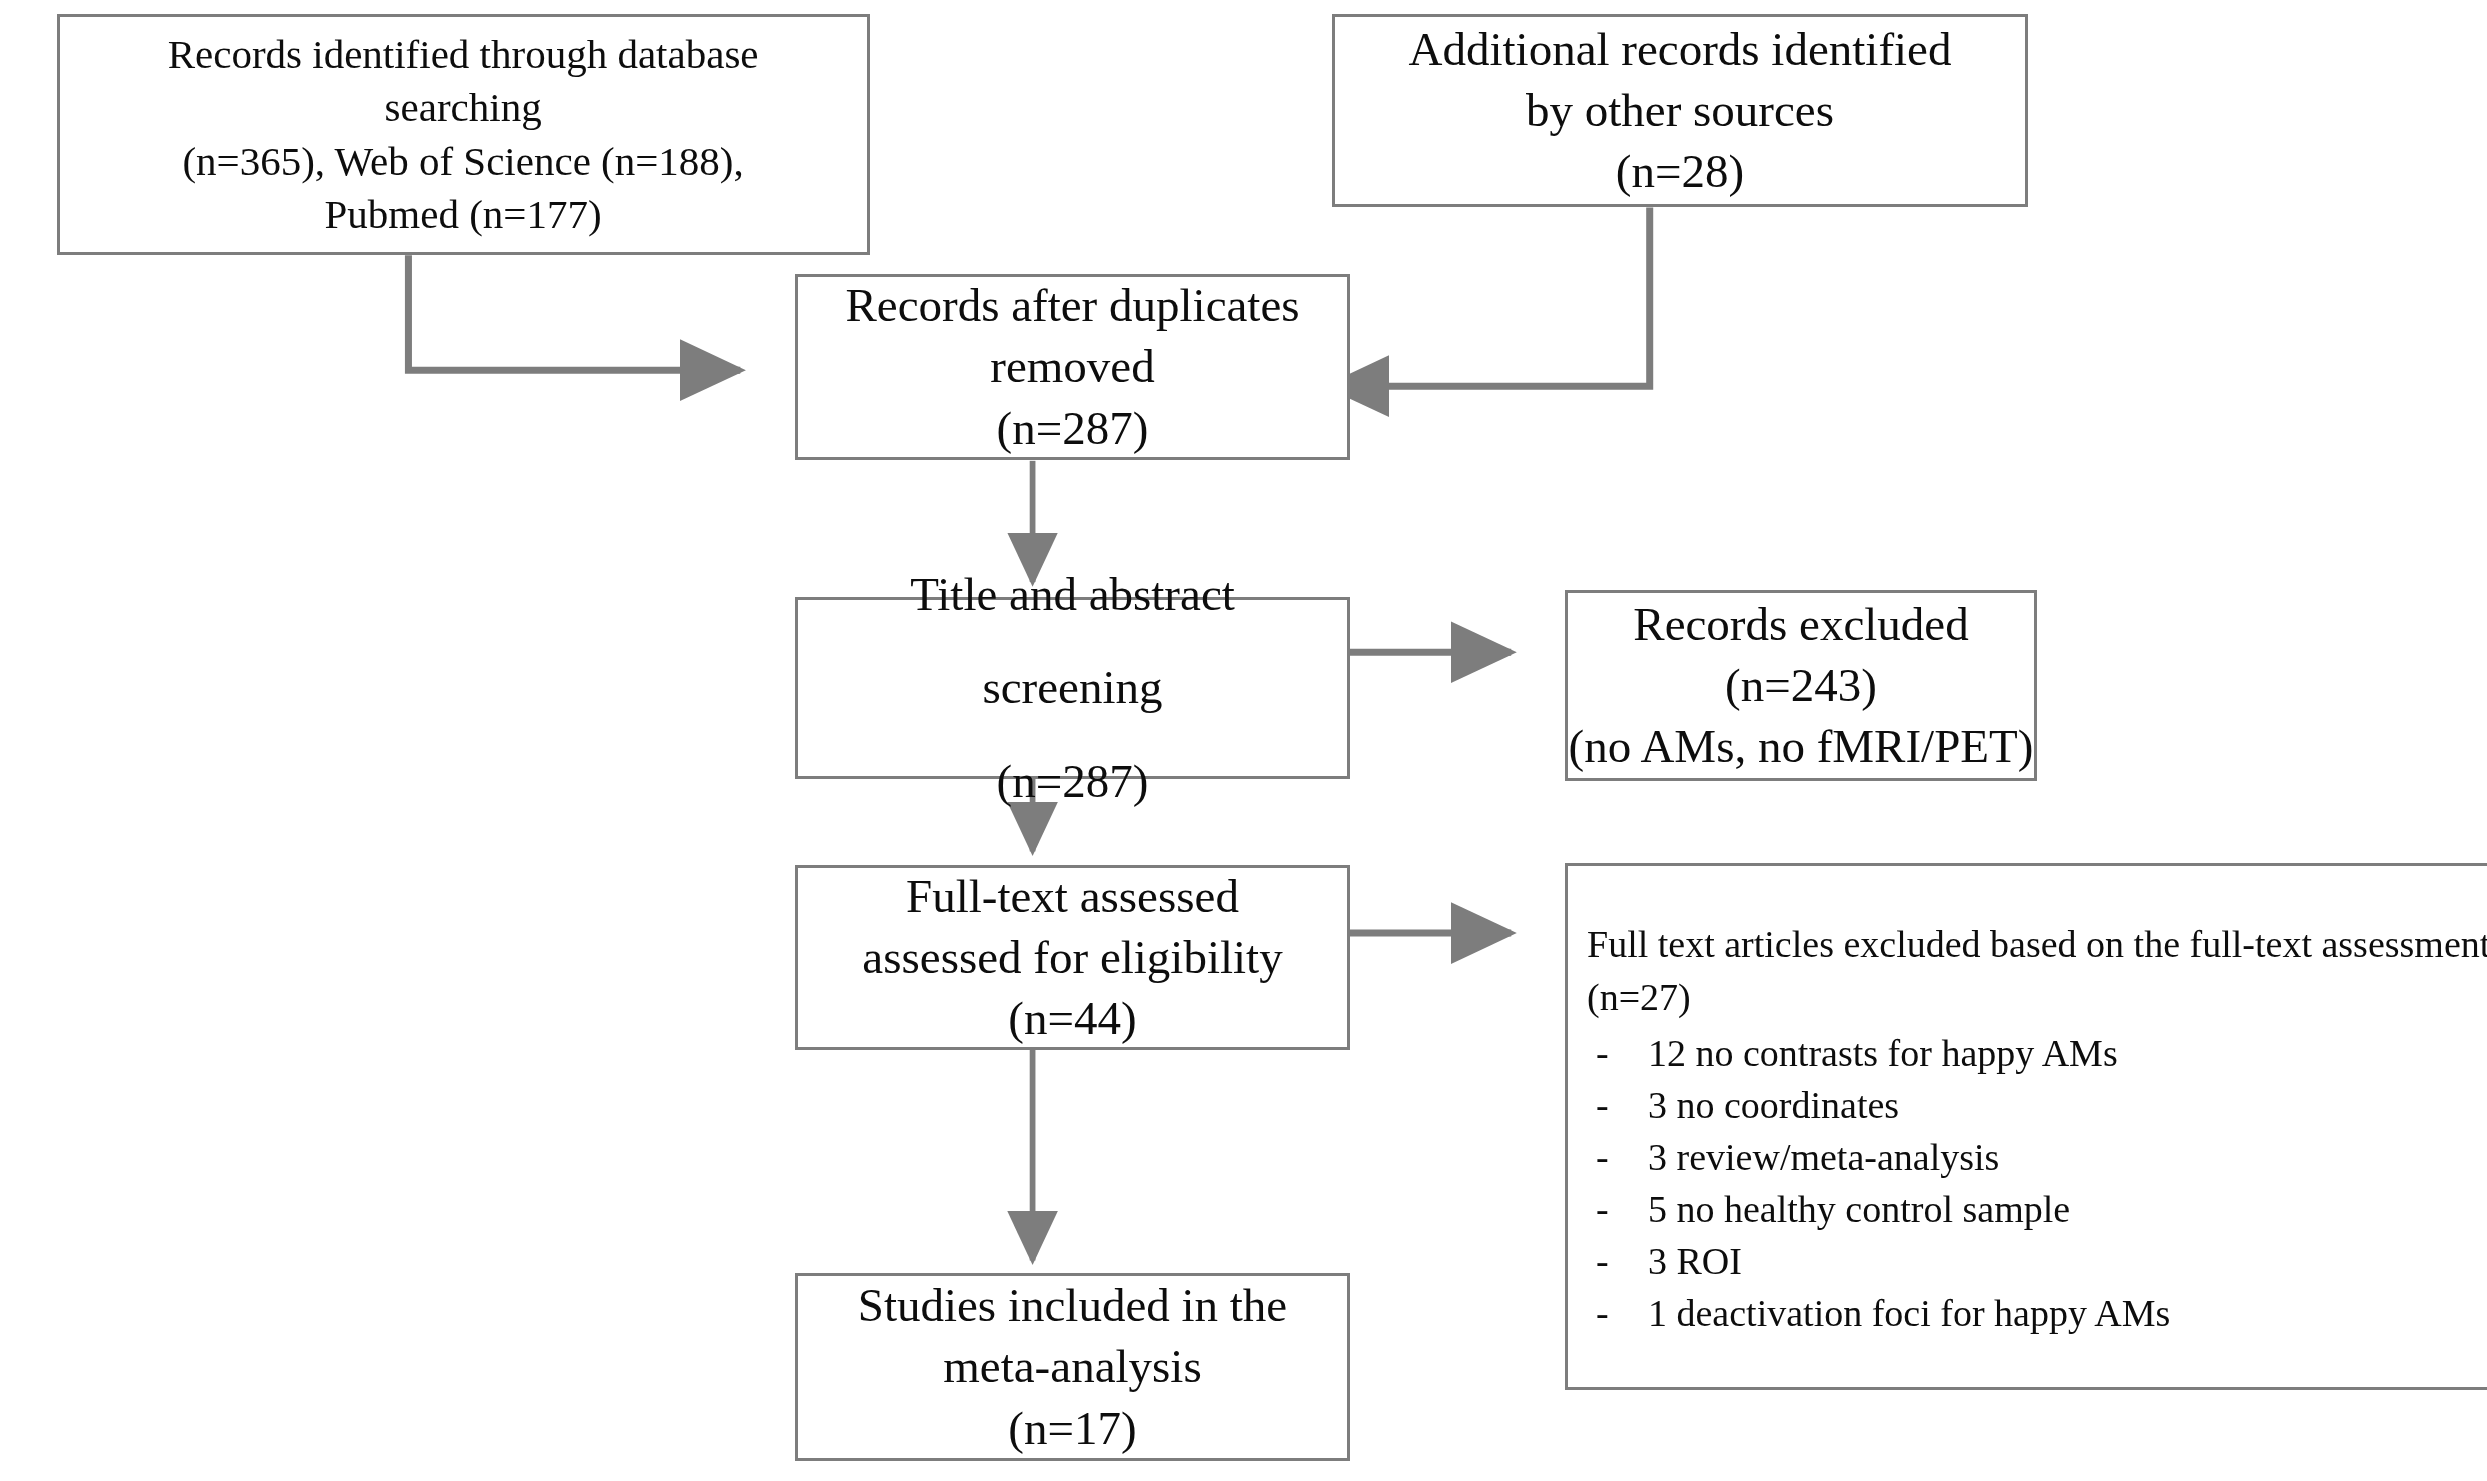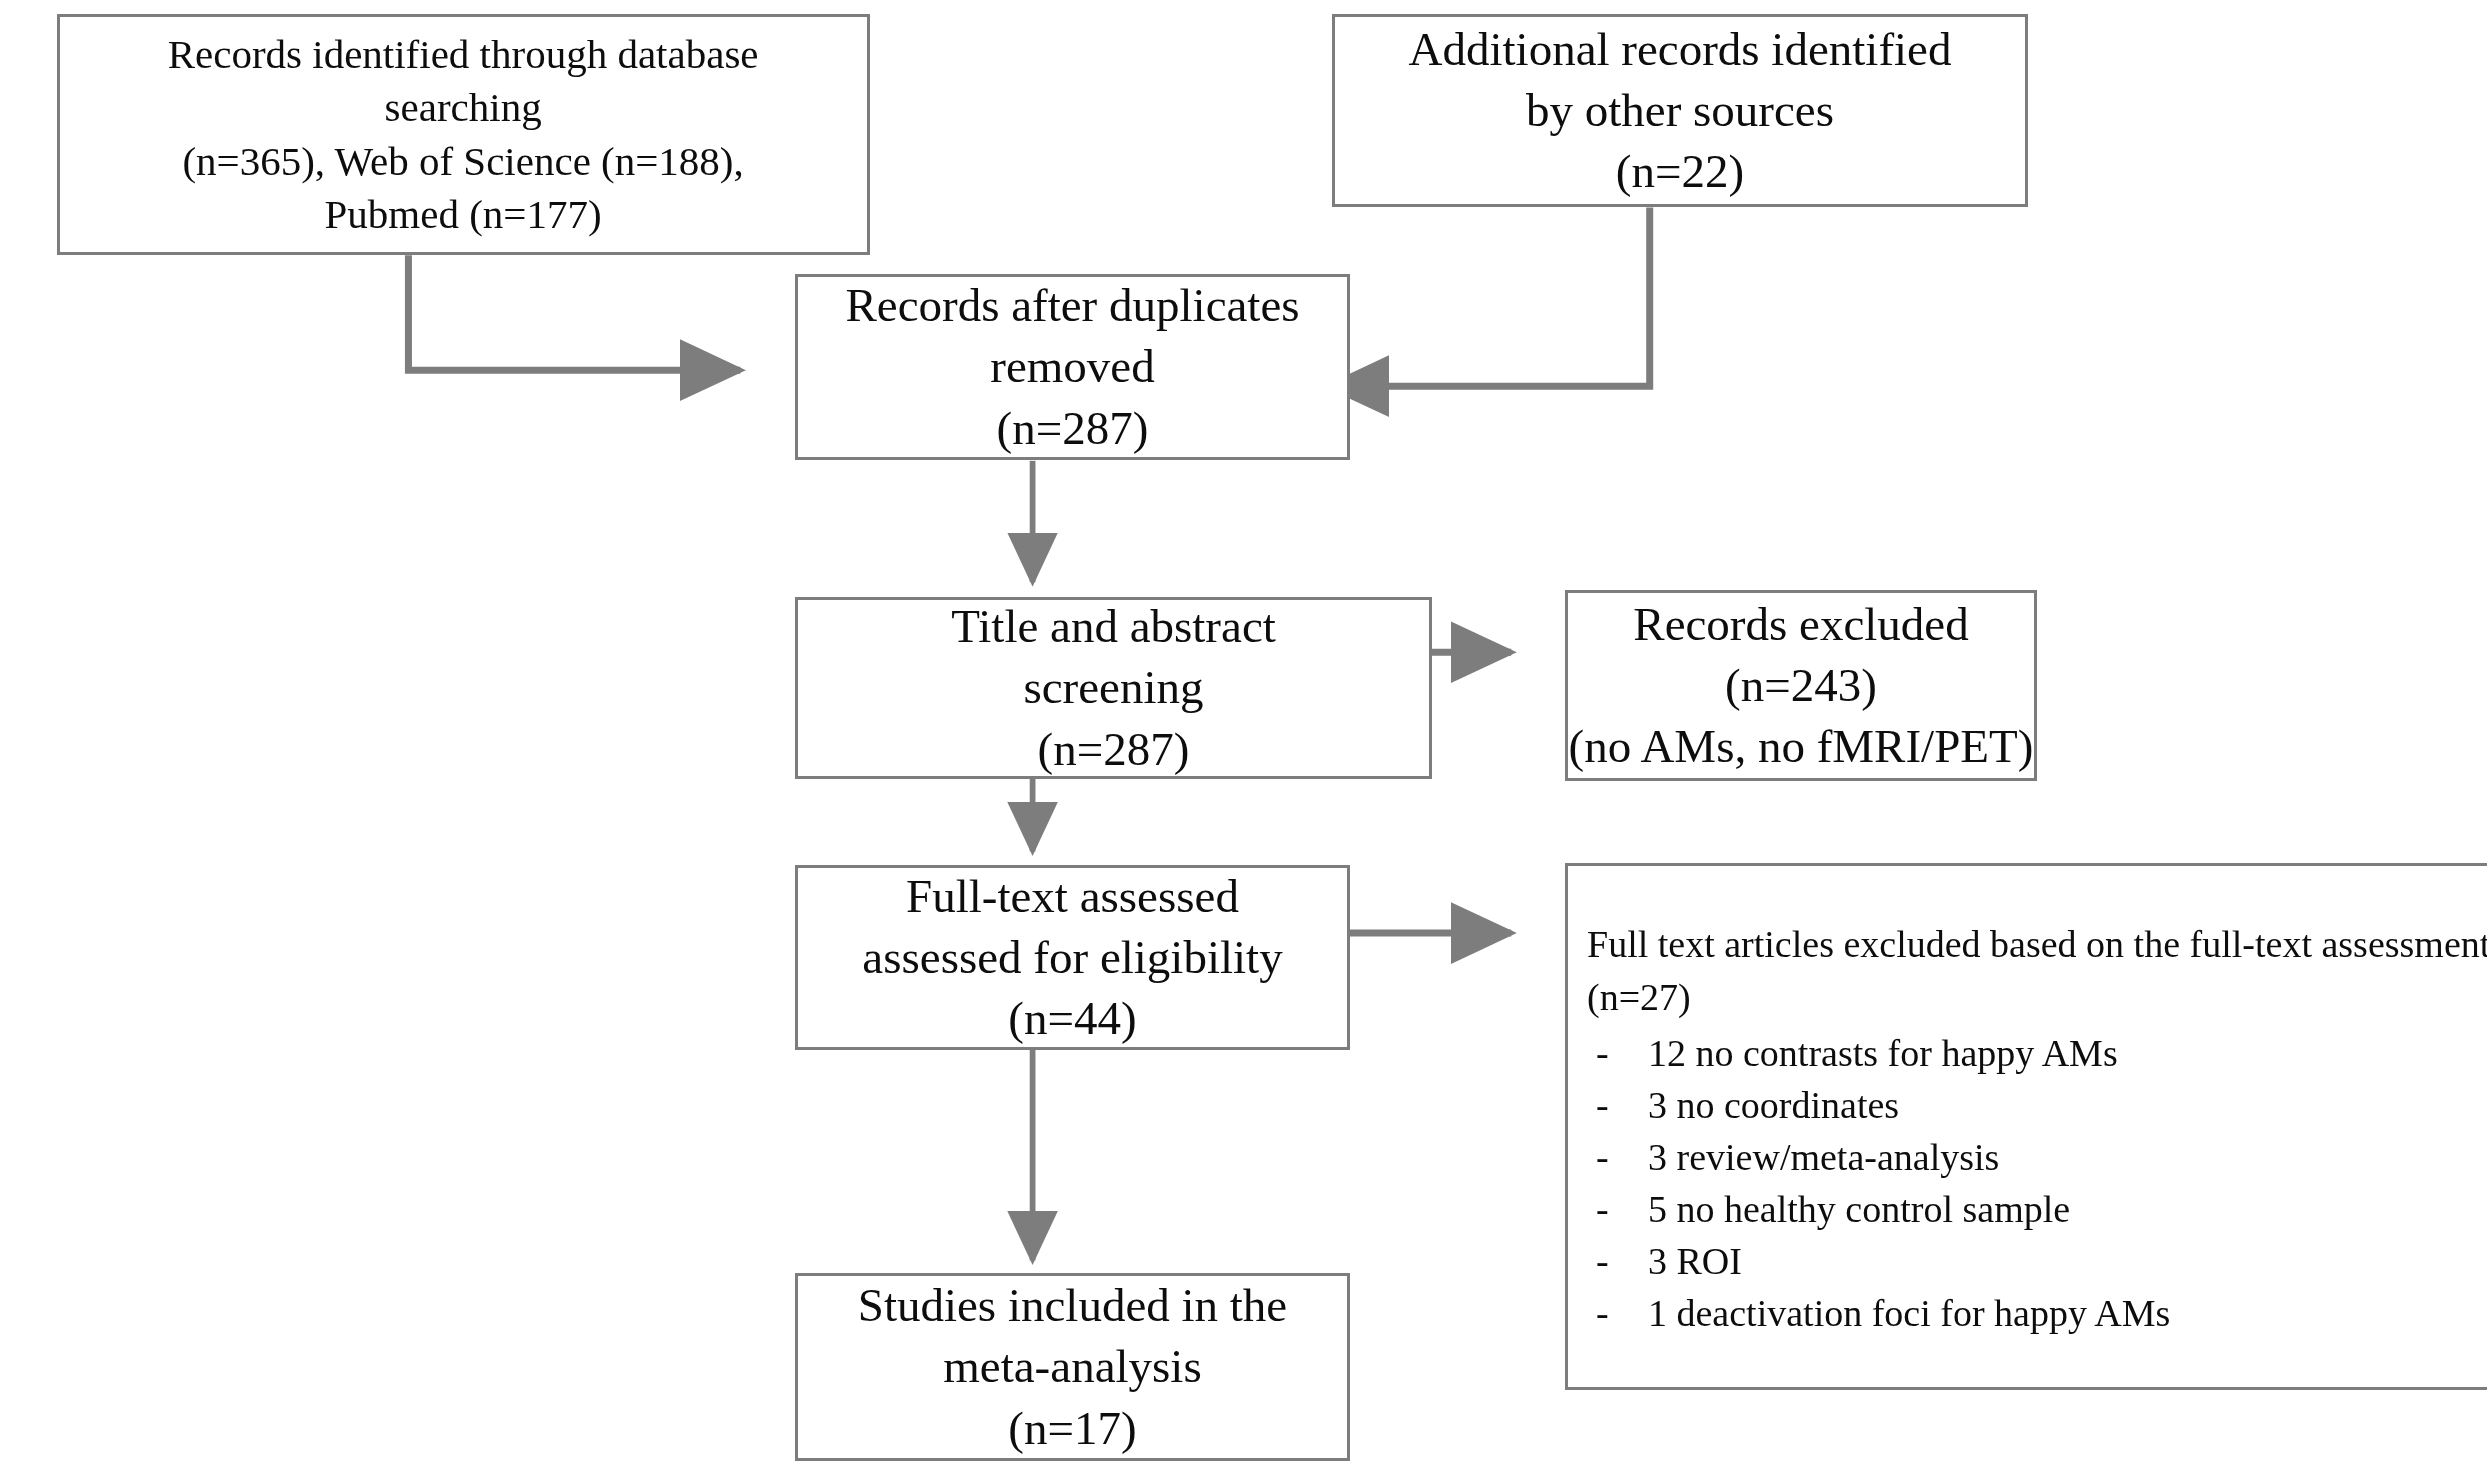--- a/index.html
+++ b/index.html
@@ -121,30 +121,30 @@
   <div class="box center" style="left:16.6px; top:14px; width:813px; height:241px;">
     <div class="line t-64">Records identified through database</div>
     <div class="line t-64">searching</div>
     <div class="line t-64">(n=365), Web of Science (n=188),</div>
     <div class="line t-64">Pubmed (n=177)</div>
   </div>
 
   <div class="box center" style="left:1292px; top:14px; width:696px; height:193px;">
     <div class="line t-62">Additional records identified</div>
     <div class="line t-62">by other sources</div>
-    <div class="line t-62">(n=22)</div>
+    <div class="line t-62">(n=28)</div>
   </div>
 
   <div class="box center" style="left:755px; top:274px; width:555px; height:186px;">
     <div class="line t-62">Records after duplicates</div>
     <div class="line t-62">removed</div>
     <div class="line t-62">(n=287)</div>
   </div>
 
-  <div class="box center" style="left:755px; top:597px; width:637px; height:182px;">
+  <div class="box center" style="left:755px; top:597px; width:555px; height:182px;gap:32px;">
     <div class="line t-62">Title and abstract</div>
     <div class="line t-62">screening</div>
     <div class="line t-62">(n=287)</div>
   </div>
 
   <div class="box center" style="left:1525px; top:590px; width:472px; height:191px;">
     <div class="line t-62">Records excluded</div>
     <div class="line t-62">(n=243)</div>
     <div class="line t-62">(no AMs, no fMRI/PET)</div>
   </div>

